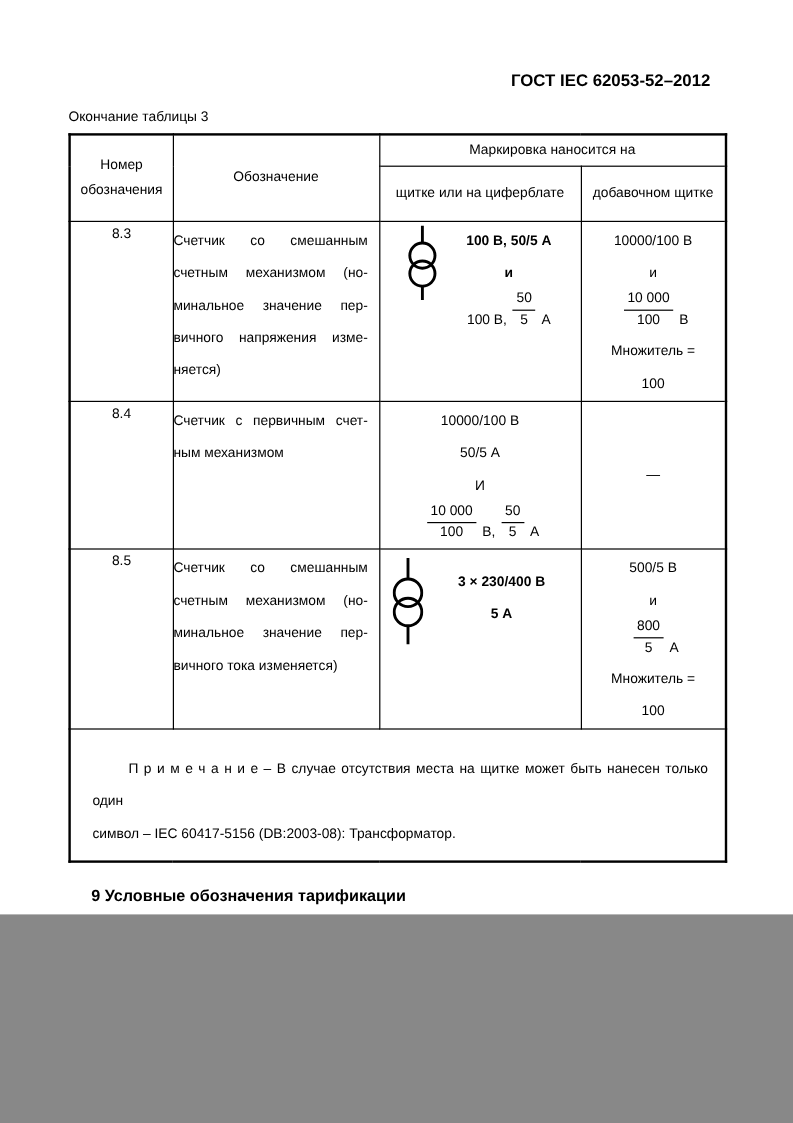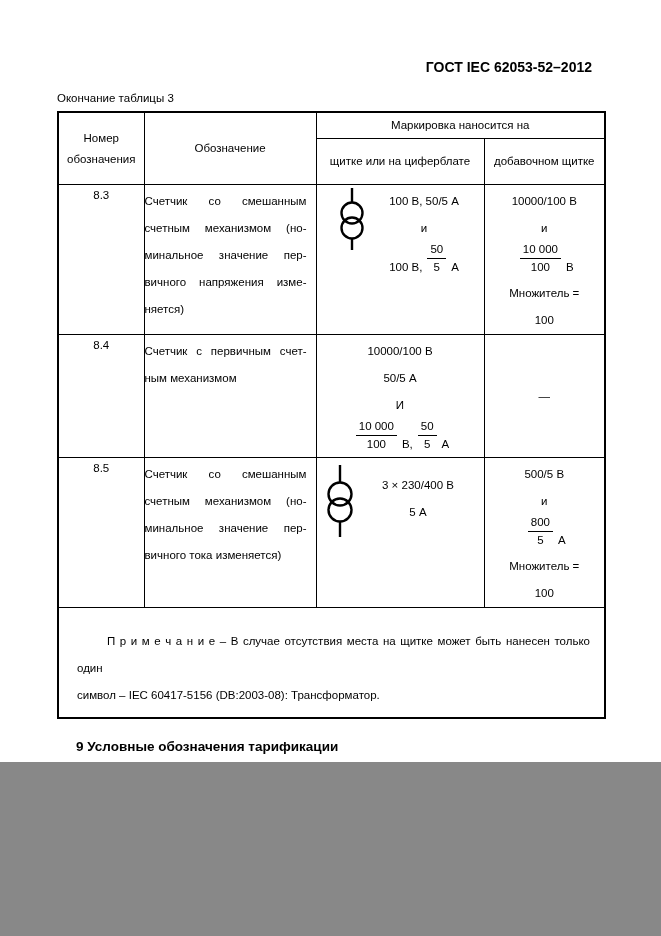--- a/index.html
+++ b/index.html
@@ -36,21 +36,21 @@
   td.num { text-align:center; vertical-align:top; padding-top:4px; }
   td.desig { vertical-align:top; padding:3px 9px 0 0; }
   td.desig div { line-height:27px; }
   .jl { text-align:justify; text-align-last:justify; }
   td.cellc { vertical-align:top; text-align:center; padding-top:3px; }
   td.cellc .ln { line-height:27px; }
   td.dashcell { text-align:center; vertical-align:middle; font-size:13px; }
   .panel-flex { display:flex; align-items:flex-start; }
   .tsym { flex:0 0 auto; }
   .panel-text { flex:1 1 auto; text-align:center; }
-  .panel-text .ln { line-height:27px; }
+  .panel-text .ln { line-height:27px;font-weight:bold; }
   .frac { display:inline-block; vertical-align:baseline; margin:0 5px; }
   .frac .ft { display:block; border-bottom:1px solid #000; padding:0 3px 1px; line-height:15px; }
   .frac .fb { display:block; padding-top:1px; line-height:14px; }
   .fracline { line-height:26px; white-space:nowrap; }
   td.notecell { padding:20px 14px 8px 18px; }
   td.notecell div { line-height:27px; }
   td.notecell .n1 { text-indent:30px; }
   .sec-heading { margin:20px 0 0 76px; font-size:13.5px; font-weight:bold; }
   .item-a { margin:28px 0 0 76px; font-size:12px; }
   .para { margin:9px 69px 0 57px; font-size:12px; }

